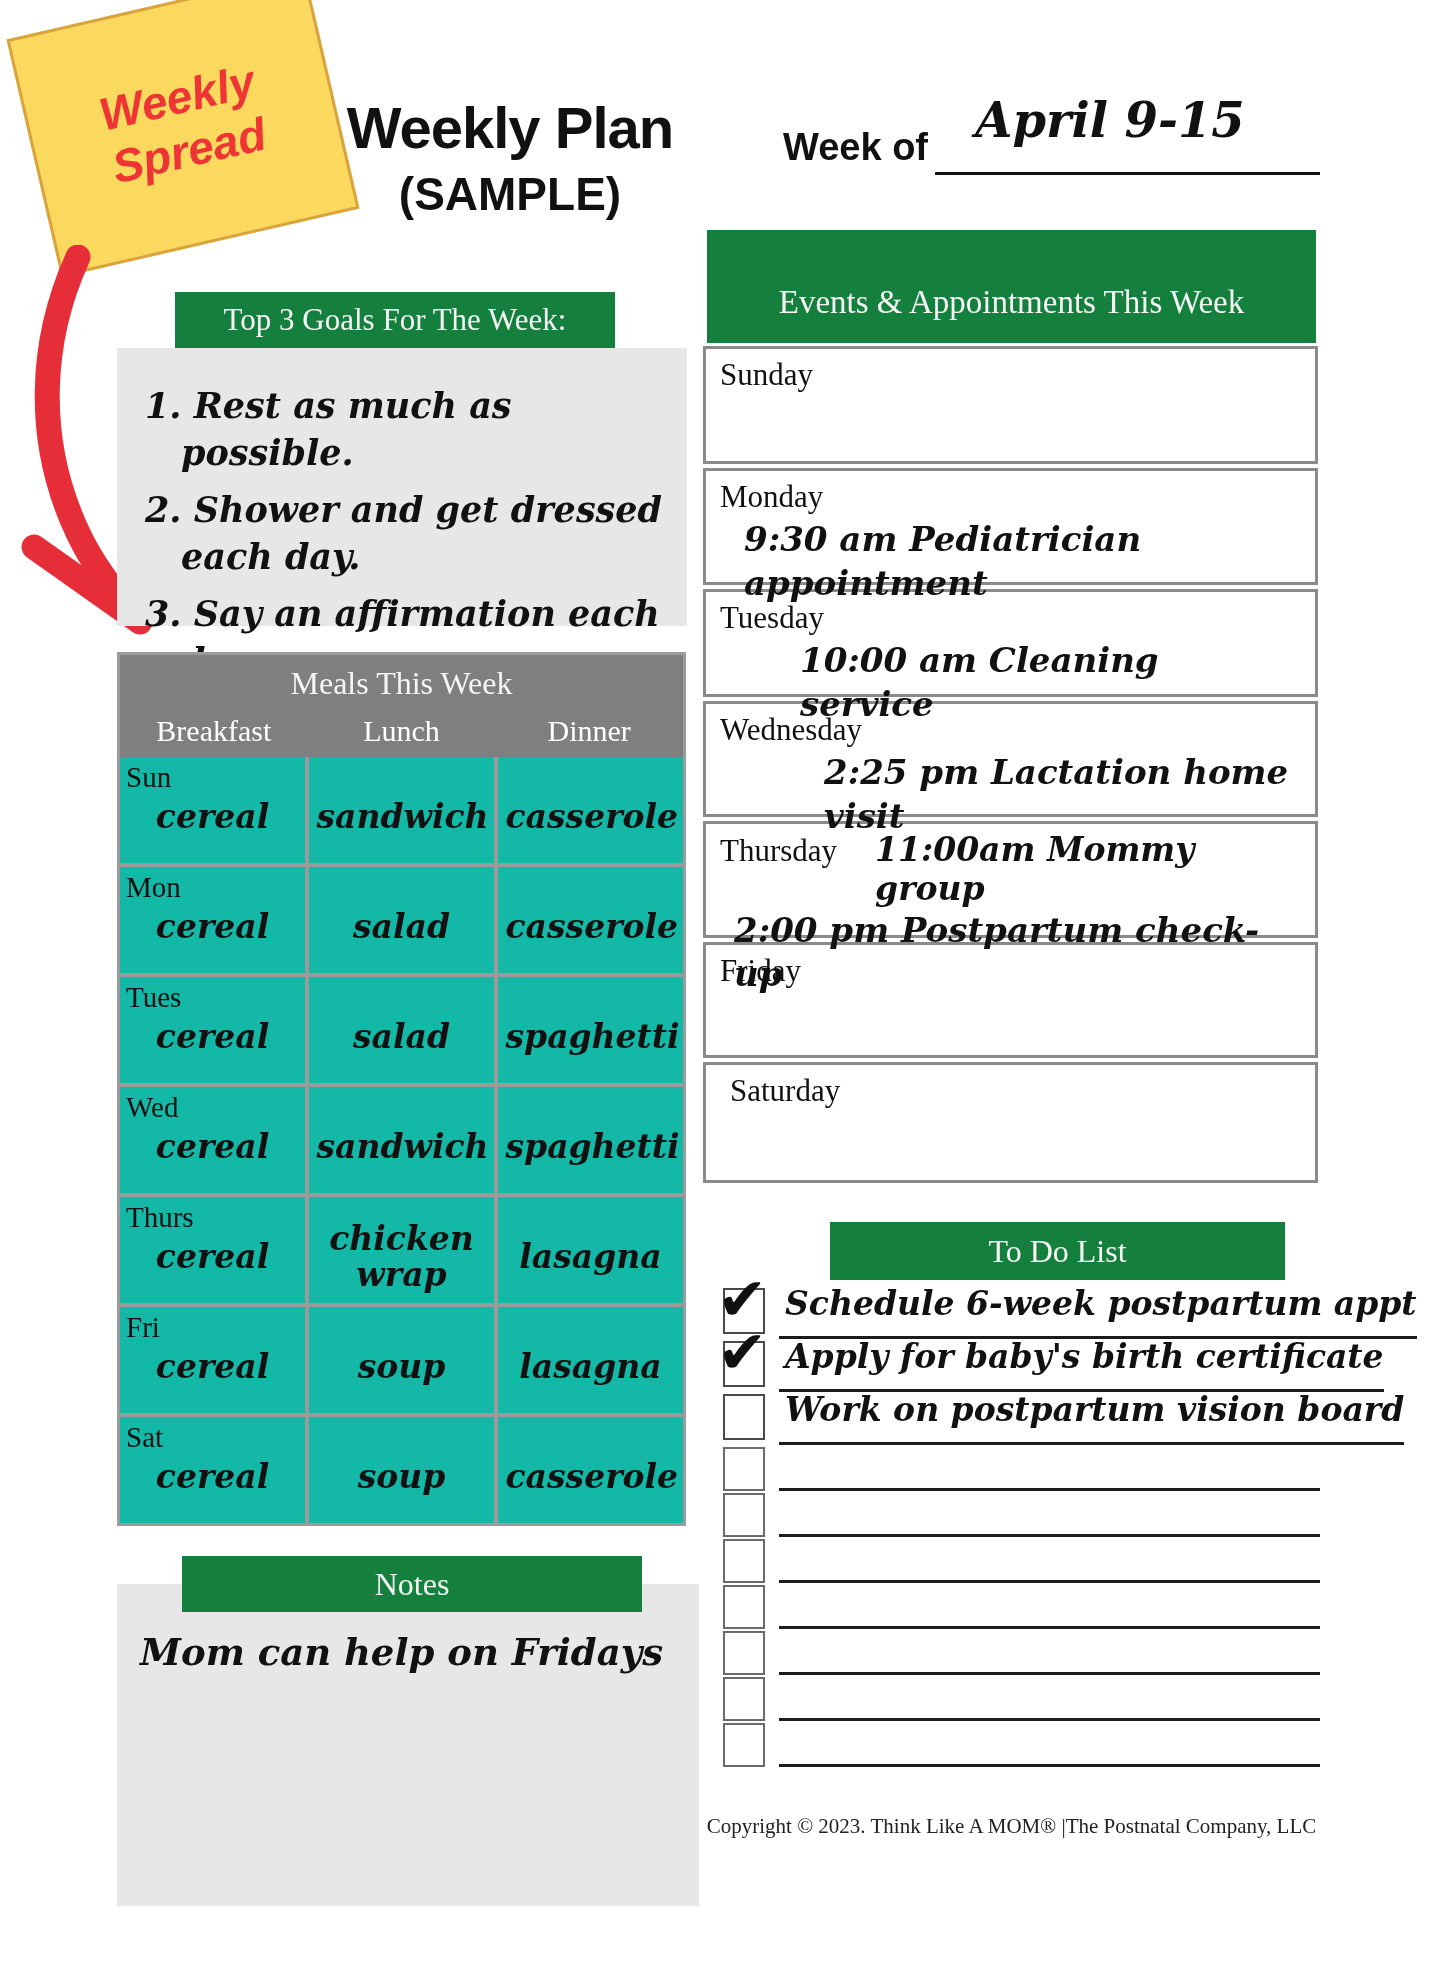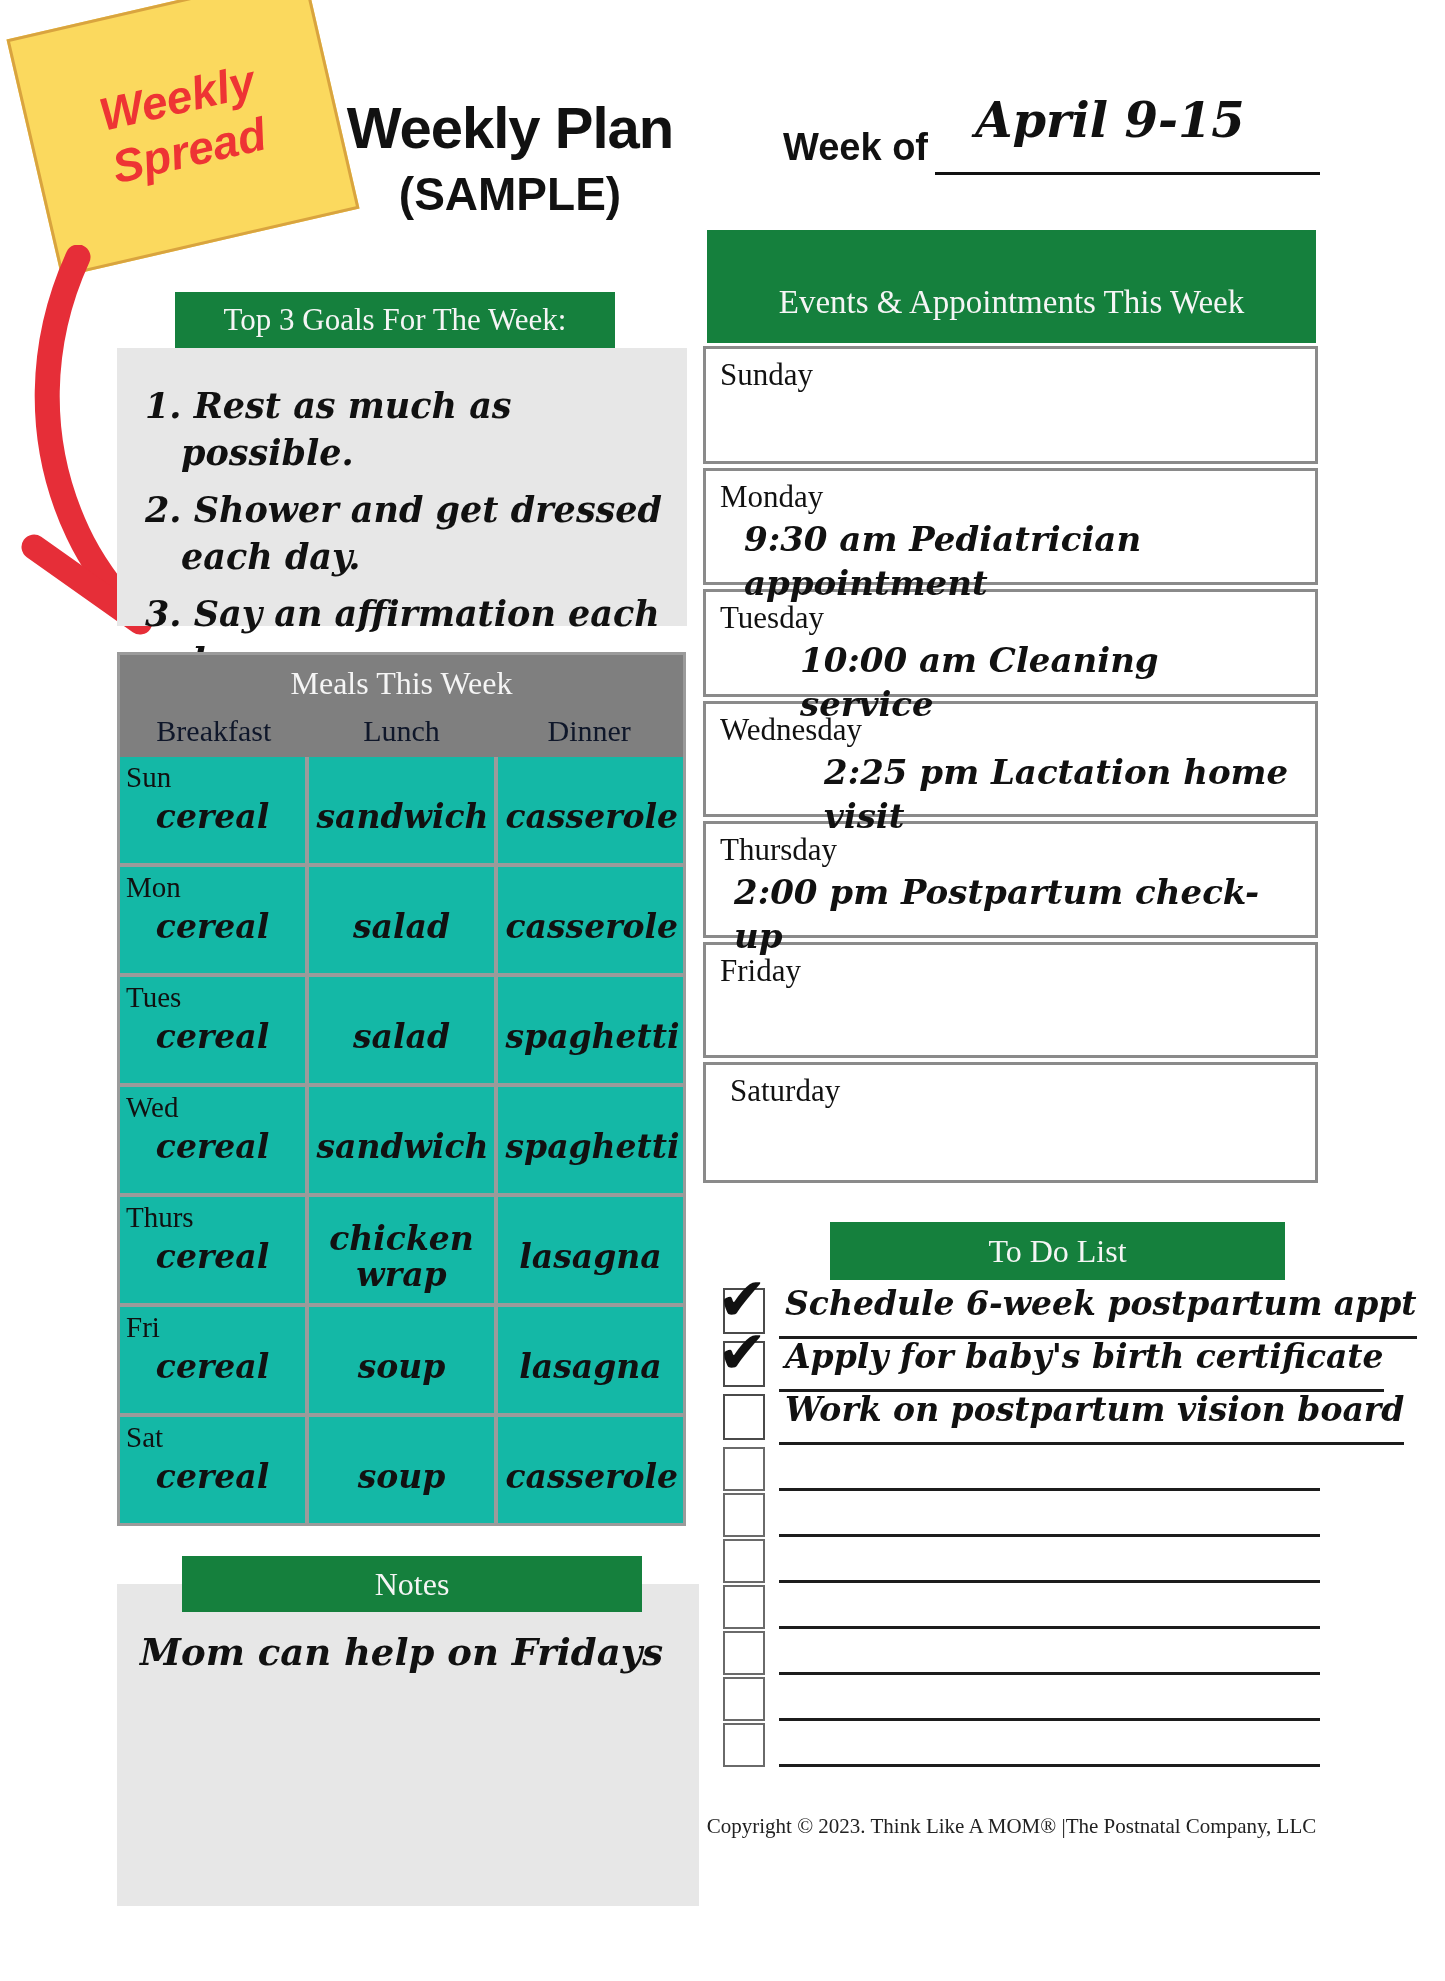--- a/index.html
+++ b/index.html
@@ -36,21 +36,21 @@
   
   .goals-body{left:117px;top:348px;width:570px;height:278px;background:#e7e7e7;padding:34px 20px 0 28px;box-sizing:border-box;}
   .goal-item{font-size:35px;line-height:47px;padding-left:36px;text-indent:-36px;margin-bottom:10px;}
 
   
   .arrow-svg{left:20px;top:245px;}
 
   
   .meals{left:117px;top:652px;width:569px;background:#9b9b9b;padding:3px;box-sizing:border-box;}
   .meals-title{background:#7f7f7f;color:#f5f5f5;text-align:center;font-size:32px;height:52px;line-height:56px;}
-  .meals-cols{background:#7f7f7f;color:#0f172a;display:grid;grid-template-columns:1fr 1fr 1fr;height:50px;}
+  .meals-cols{background:#7f7f7f;color:#ffffff;display:grid;grid-template-columns:1fr 1fr 1fr;height:50px;}
   .meals-cols span{text-align:center;font-size:30px;line-height:48px;}
   .meals-grid{display:grid;grid-template-columns:1fr 1fr 1fr;gap:4px;margin-top:0;}
   .meal-cell{background:#14b8a6;height:106px;position:relative;display:flex;align-items:center;justify-content:center;text-align:center;}
   .day-lbl{position:absolute;left:6px;top:4px;font-size:29px;}
   .meal-txt{font-size:33px;line-height:36px;padding-top:14px;max-width:170px;}
 
   
   .notes-body{left:117px;top:1584px;width:582px;height:322px;background:#e7e7e7;}
   .notes-text{left:140px;top:1630px;font-size:37px;}
 
@@ -219,20 +219,21 @@
     </div>
     <div class="day-box" style="height:116px">
       <div class="day-head">
           <span class="day-name">Wednesday</span>
         </div>
       <div class="day-entry hand ind-lg">2:25 pm Lactation home visit</div>
     </div>
     <div class="day-box" style="height:117px">
       <div class="day-head">
         <span class="day-name">Thursday</span>
+        <span class="day-inline hand">11:00am Mommy group</span>
       </div>
       <div class="day-entry hand" style="padding-left:14px">2:00 pm Postpartum check-up</div>
     </div>
     <div class="day-box" style="height:116px">
       <div class="day-head">
           <span class="day-name">Friday</span>
         </div>
     </div>
     <div class="day-box" style="height:121px">
       <div class="day-head">

